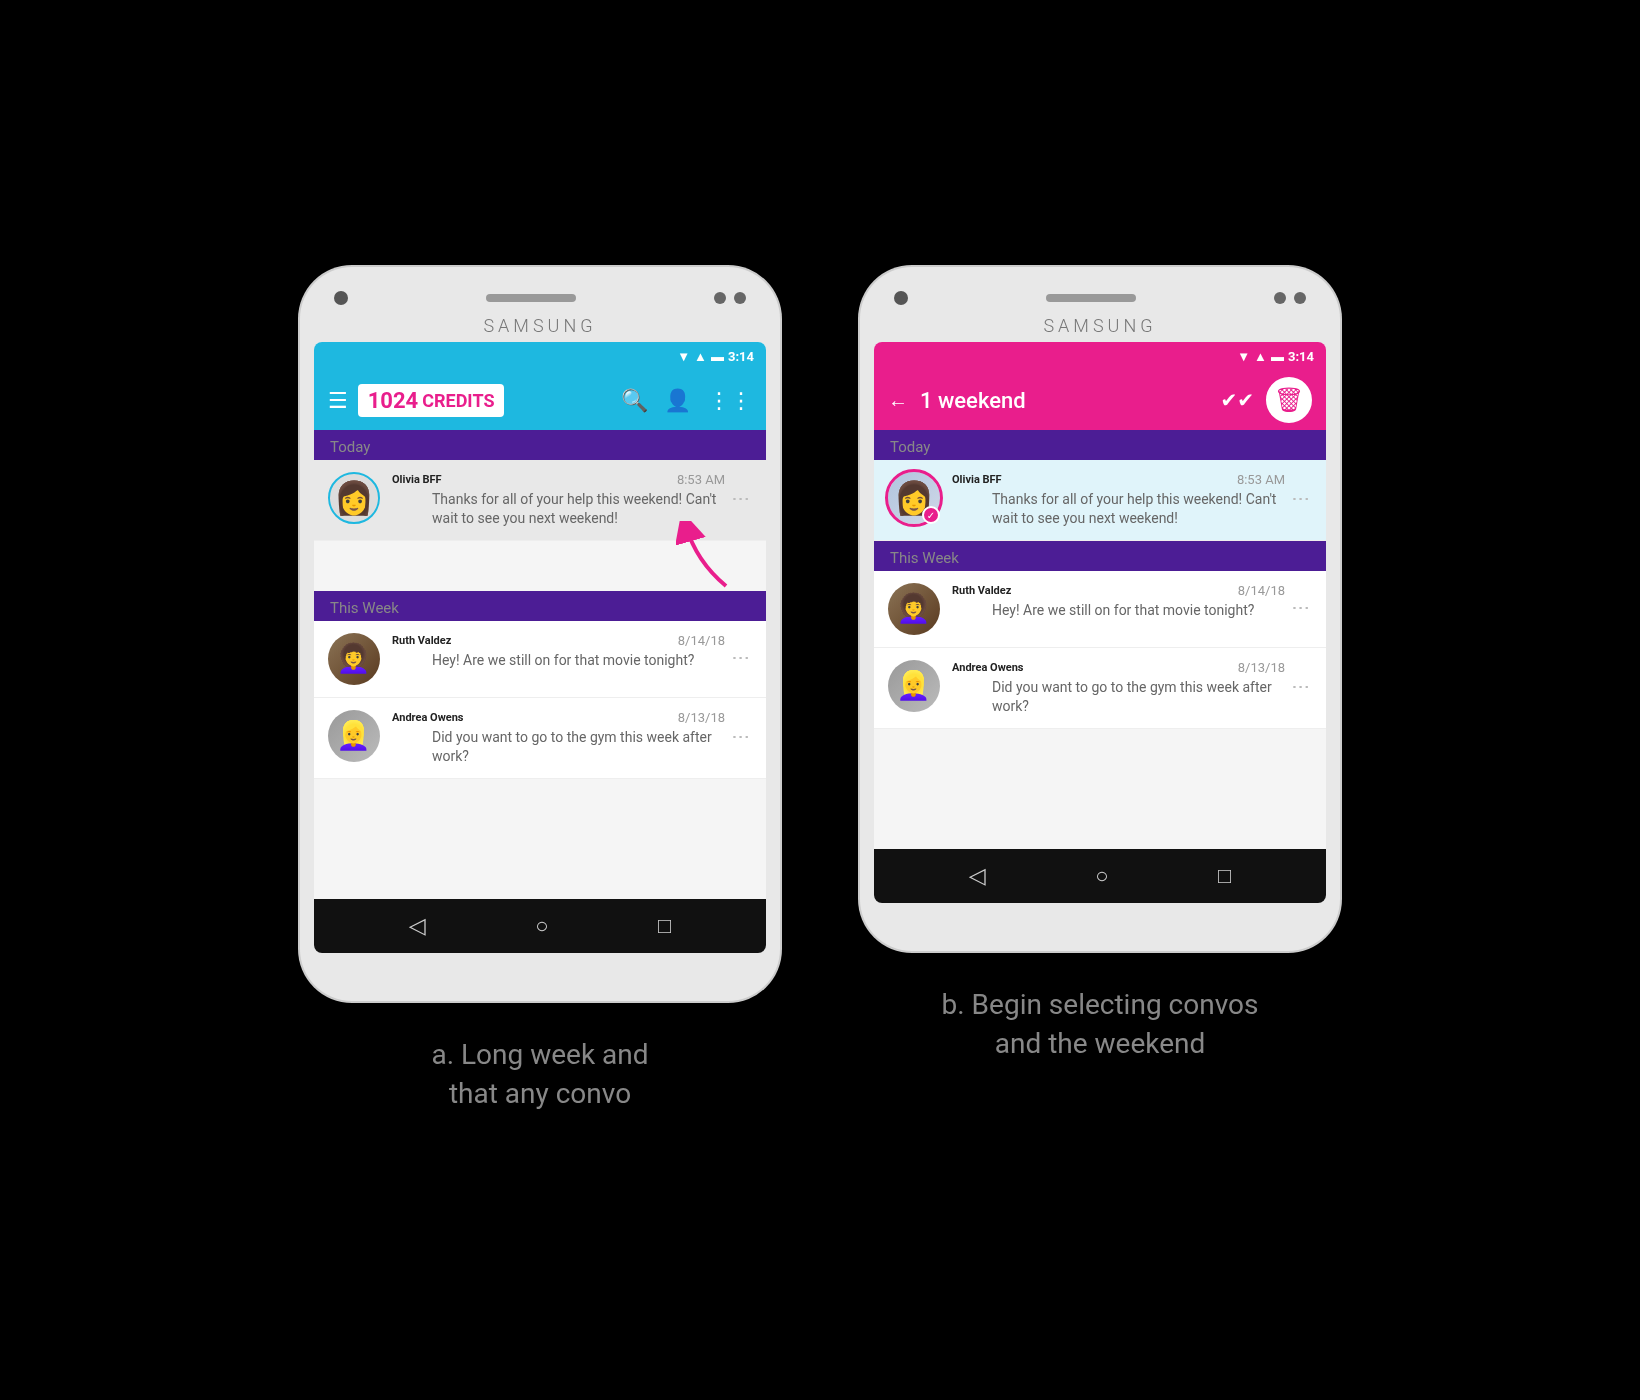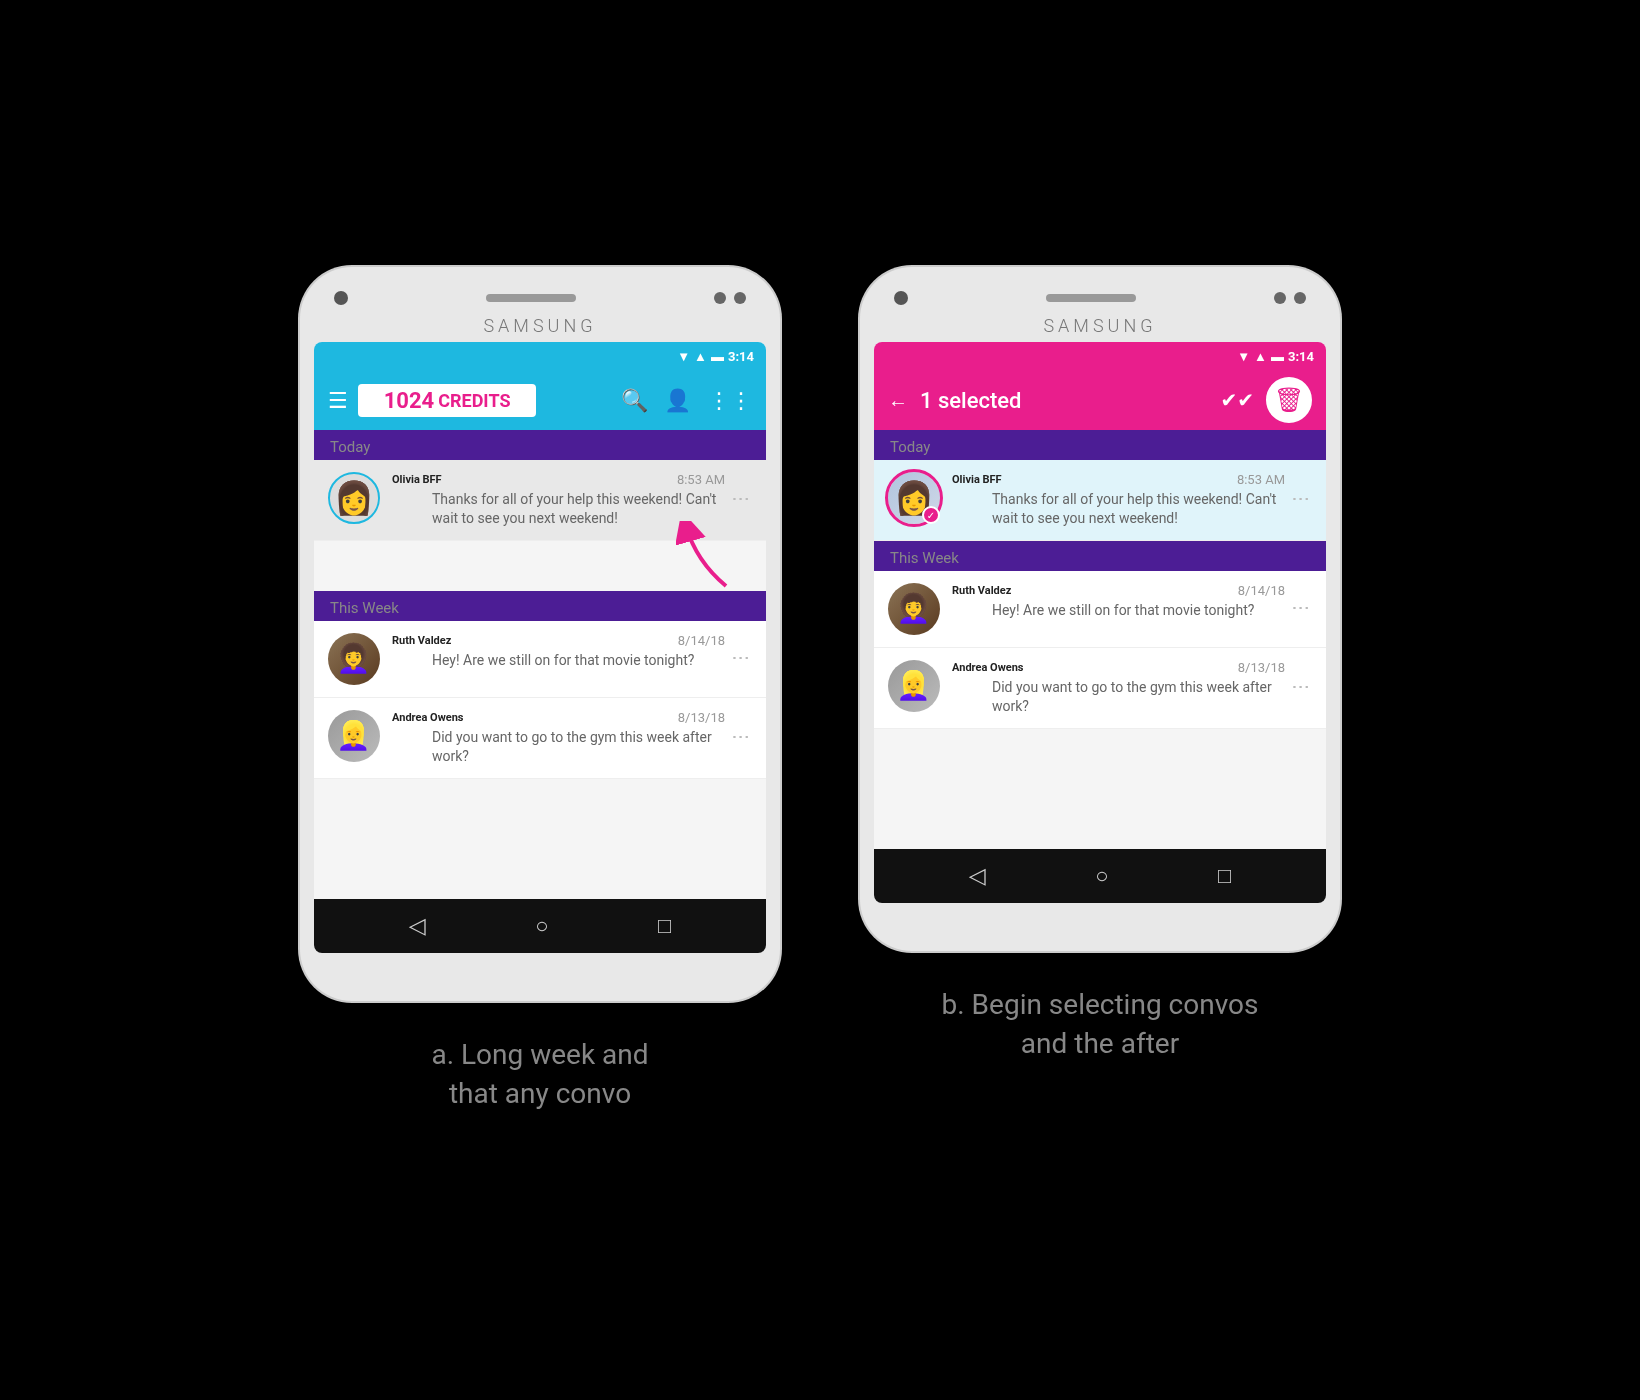--- a/index.html
+++ b/index.html
@@ -119,21 +119,21 @@
       padding: 0 14px;
       gap: 10px;
     }
     .app-bar.blue-appbar { background: #1eb8e0; }
     .app-bar.pink-appbar { background: #e91e8c; }
 
     .menu-icon { color: white; font-size: 22px; cursor: pointer; }
     .credits-badge {
       background: white;
       border-radius: 4px;
-      padding: 4px 26px;
+      padding: 4px 10px;
       display: flex;
       align-items: center;
       gap: 4px;
     }
     .credits-number {
       color: #e91e8c;
       font-size: 22px;
       font-weight: bold;
     }
     .credits-label {
@@ -445,21 +445,21 @@
               <span>▬</span>
               <span>3:14</span>
             </div>
           </div>
 
           <div class="app-bar pink-appbar selected-bar">
             <span class="icon-btn" style="margin-left:0; font-size:20px;">←</span>
             <span class="selected-text">
               <span>1</span>
               <span> </span>
-              <span>selected</span>
+              <span>weekend</span>
             </span>
             <span class="double-check-icon">✔✔</span>
             <div class="delete-circle">
               <span class="delete-icon-inner">🗑</span>
             </div>
           </div>
 
           <div class="section-label">Today</div>
 
           <div class="conv-item selected-item">
@@ -521,18 +521,18 @@
             <span class="nav-btn">○</span>
             <span class="nav-btn">□</span>
           </div>
         </div>
 
         <div class="phone-bottom-bar"></div>
       </div>
 
       <div class="caption">
         <div>b. Begin selecting convos</div>
-        <div>and the after</div>
+        <div>and the weekend</div>
       </div>
     </div>
 
   </div>
 </div>
 
 </body></html>

